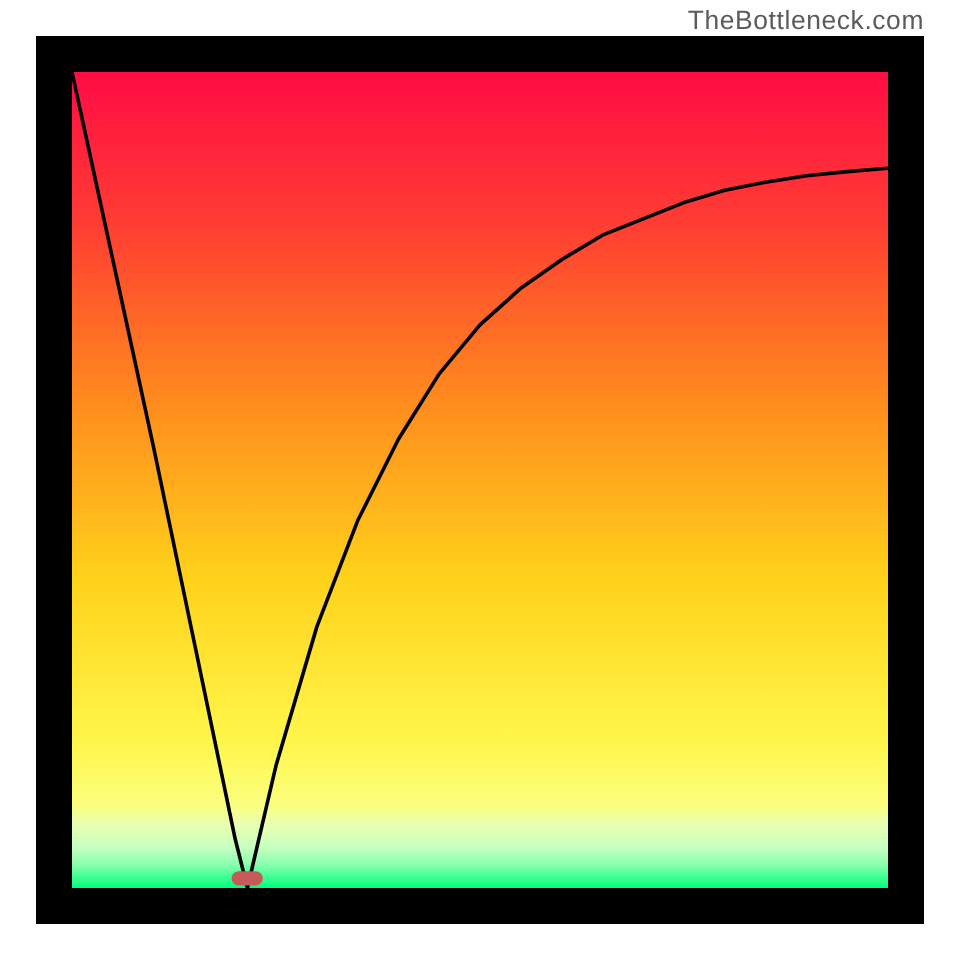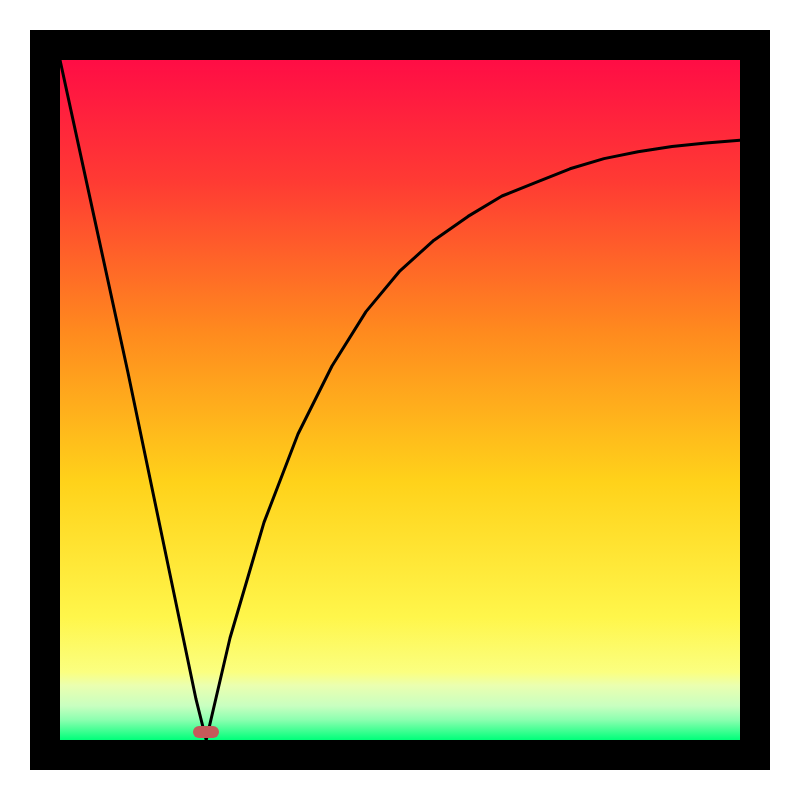--- a/index.html
+++ b/index.html
@@ -52,20 +52,21 @@
     font-weight: 400;
     color: #5b5b5b;
     letter-spacing: 0.5px;
   }
 </style>
 </head>
 <body>
 
 <div class="stage">
 
+  <div class="watermark">TheBottleneck.com</div>
 
   <div class="plot-frame">
     <div class="plot-inner">
 
       <svg class="gradient" viewBox="0 0 100 100" preserveAspectRatio="none">
         <defs>
           <linearGradient id="bg-grad" x1="0" y1="0" x2="0" y2="1">
               <stop offset="0%" stop-color="#ff0d45"></stop>
               <stop offset="18%" stop-color="#ff3b33"></stop>
               <stop offset="40%" stop-color="#ff8a1e"></stop>

